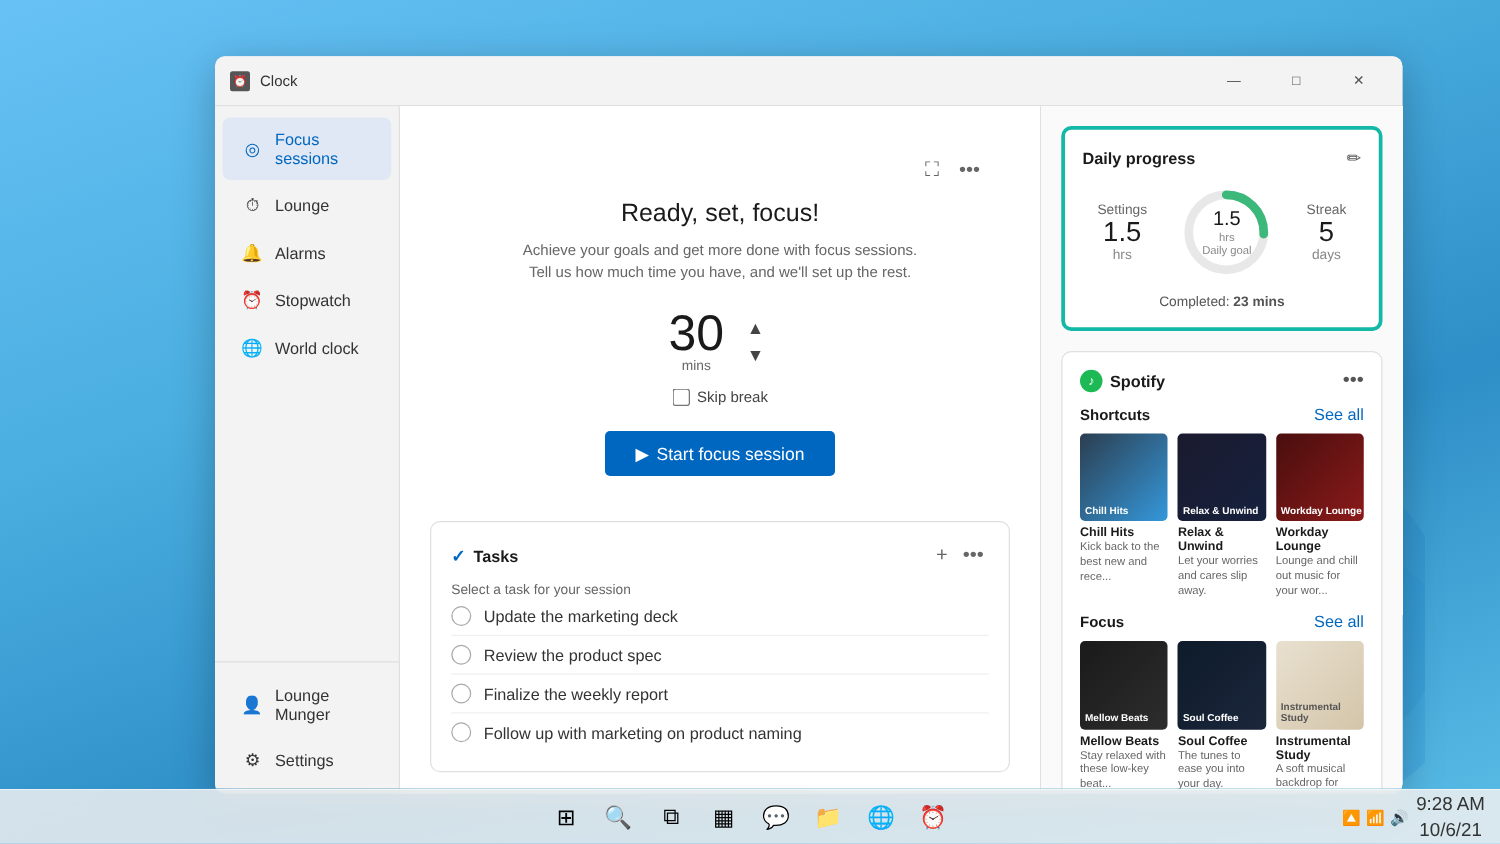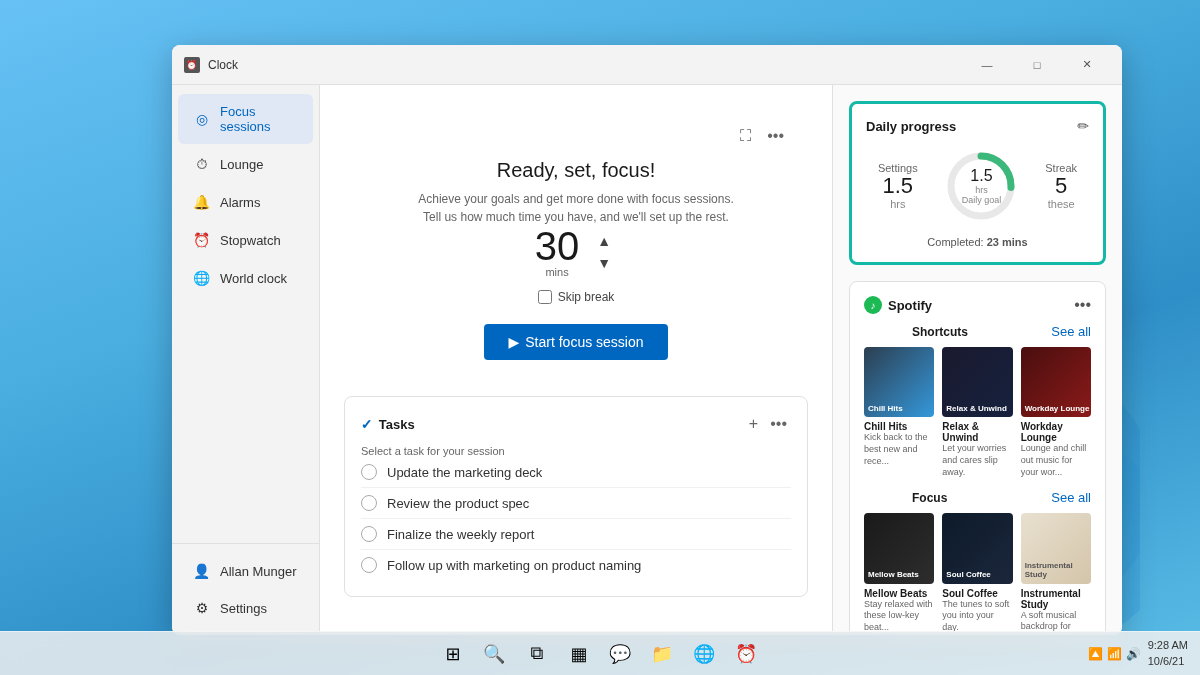--- a/index.html
+++ b/index.html
@@ -170,20 +170,21 @@
     .focus-title {
       font-size: 20px;
       font-weight: 400;
       color: #1a1a1a;
       margin-bottom: 8px;
     }
     .focus-subtitle {
       font-size: 12px;
       color: #666;
       line-height: 1.5;
+      margin-bottom: 20px;
       text-align: center;
     }
 
     
     .time-spinner {
       display: flex;
       align-items: center;
       justify-content: center;
       gap: 12px;
       margin-bottom: 12px;
@@ -399,21 +400,20 @@
       font-size: 10px;
     }
     .spotify-title { font-size: 13px; font-weight: 600; color: #1a1a1a; }
     .more-btn { background: none; border: none; cursor: pointer; color: #555; font-size: 16px; margin-left: auto; }
 
     .subsection-row {
       display: flex;
       align-items: flex-end;
       justify-content: space-between;
       margin-bottom: 8px;
-      margin-left: 48px;
     }
     .subsection-title { font-size: 12px; font-weight: 600; color: #1a1a1a; }
     .see-all { font-size: 13px; color: #0067c0; cursor: pointer; text-decoration: none; }
 
     .playlist-grid {
       display: grid;
       grid-template-columns: repeat(3, 1fr);
       gap: 8px;
       margin-bottom: 12px;
     }
@@ -456,22 +456,22 @@
     }
 
     .taskbar-right {
       position: absolute;
       right: 12px;
       display: flex;
       align-items: center;
       gap: 6px;
     }
     .taskbar-time {
-      text-align: left;
-      font-size: 11px;
+      text-align: center;
+      font-size: 15px;
       color: #333;
       line-height: 1.4;
     }
     .taskbar-sys {
       display: flex;
       align-items: center;
       gap: 4px;
       font-size: 12px;
       color: #444;
     }
@@ -538,21 +538,21 @@
         <span>Stopwatch</span>
       </div>
       <div class="sidebar-item">
         <span class="sidebar-icon">🌐</span>
         <span>World clock</span>
       </div>
 
       <div class="sidebar-bottom">
         <div class="sidebar-item">
           <span class="sidebar-icon">👤</span>
-          <span>Allan Munger</span>
+          <span>Lounge Munger</span>
         </div>
         <div class="sidebar-item">
           <span class="sidebar-icon">⚙</span>
           <span>Settings</span>
         </div>
       </div>
     </div>
 
     <div class="main-panel">
 
@@ -642,21 +642,21 @@
             <div class="circle-center-text">
               <span class="circle-main">1.5</span>
               <span class="circle-sub">hrs</span>
               <span class="circle-goal">Daily goal</span>
             </div>
           </div>
 
           <div class="stat-box">
             <div class="stat-label">Streak</div>
             <div class="stat-value">5</div>
-            <div class="stat-unit">these</div>
+            <div class="stat-unit">days</div>
           </div>
         </div>
         <div class="completed-text">
           <span>Completed:</span> <strong>23 mins</strong>
         </div>
       </div>
 
       <div class="spotify-section">
         <div class="spotify-header">
           <div class="spotify-logo">♪</div>
@@ -702,21 +702,21 @@
               <span class="thumb-text">Mellow Beats</span>
             </div>
             <div class="playlist-name">Mellow Beats</div>
             <div class="playlist-desc">Stay relaxed with these low-key beat...</div>
           </div>
           <div class="playlist-item">
             <div class="playlist-thumb thumb-soul">
               <span class="thumb-text">Soul Coffee</span>
             </div>
             <div class="playlist-name">Soul Coffee</div>
-            <div class="playlist-desc">The tunes to soft you into your day.</div>
+            <div class="playlist-desc">The tunes to ease you into your day.</div>
           </div>
           <div class="playlist-item">
             <div class="playlist-thumb thumb-instrumental">
               <span class="thumb-text" style="color:#555;">Instrumental Study</span>
             </div>
             <div class="playlist-name">Instrumental Study</div>
             <div class="playlist-desc">A soft musical backdrop for your...</div>
           </div>
         </div>
       </div>

